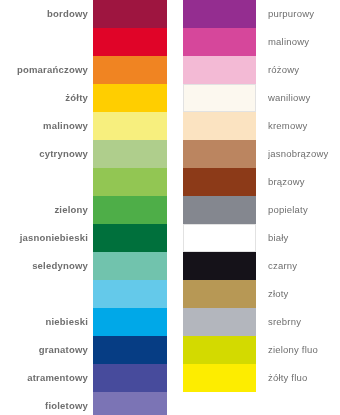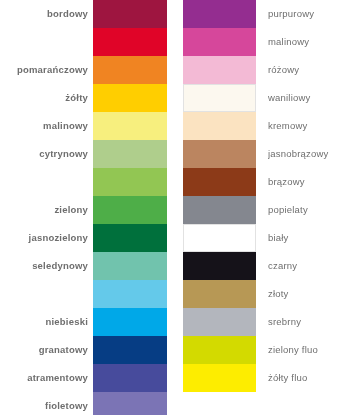--- a/index.html
+++ b/index.html
@@ -116,21 +116,21 @@
       </div>
       <div class="row">
         <div class="swatch" style="background: rgb(146, 198, 83);"></div>
       </div>
       <div class="row">
         <div class="swatch" style="background: rgb(78, 174, 72);"></div>
         <div class="label">zielony</div>
       </div>
       <div class="row">
         <div class="swatch" style="background: rgb(0, 112, 60);"></div>
-        <div class="label">jasnozielony</div>
+        <div class="label">jasnoniebieski</div>
       </div>
       <div class="row">
         <div class="swatch" style="background: rgb(113, 195, 173);"></div>
         <div class="label">seledynowy</div>
       </div>
       <div class="row">
         <div class="swatch" style="background: rgb(100, 201, 234);"></div>
       </div>
       <div class="row">
         <div class="swatch" style="background: rgb(0, 168, 232);"></div>

